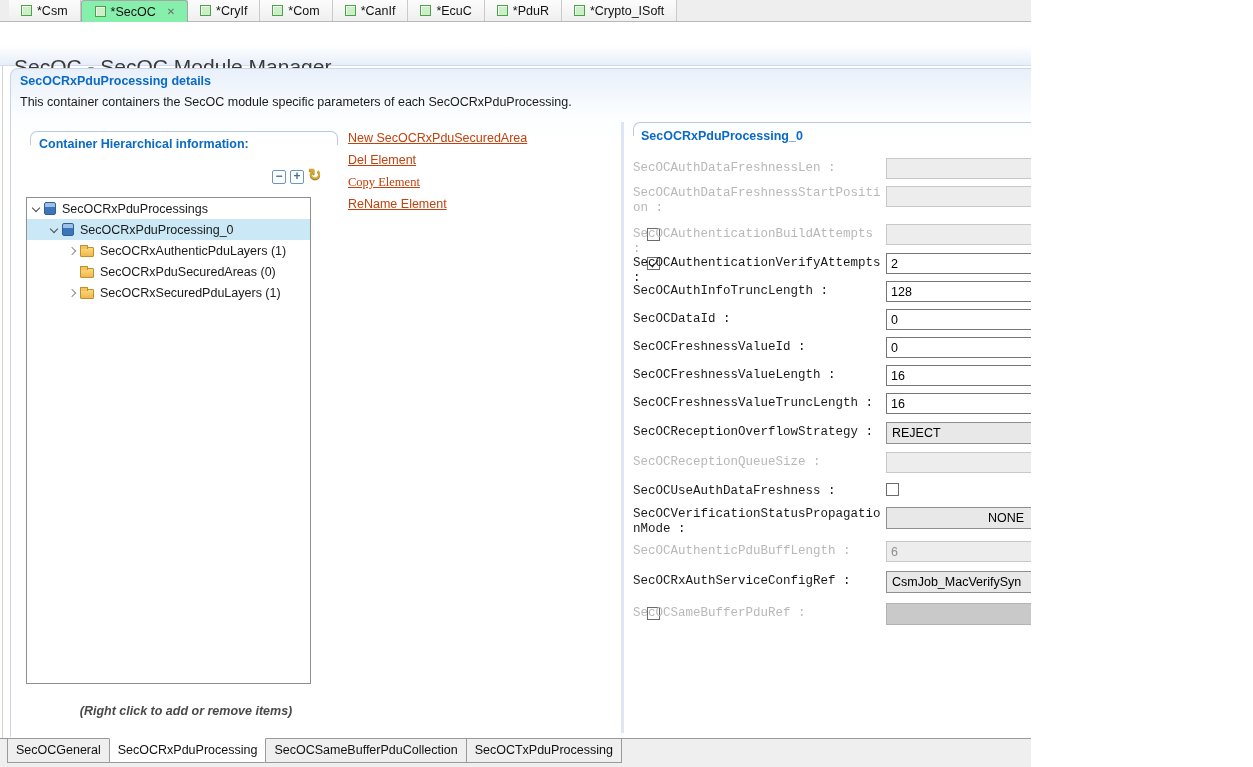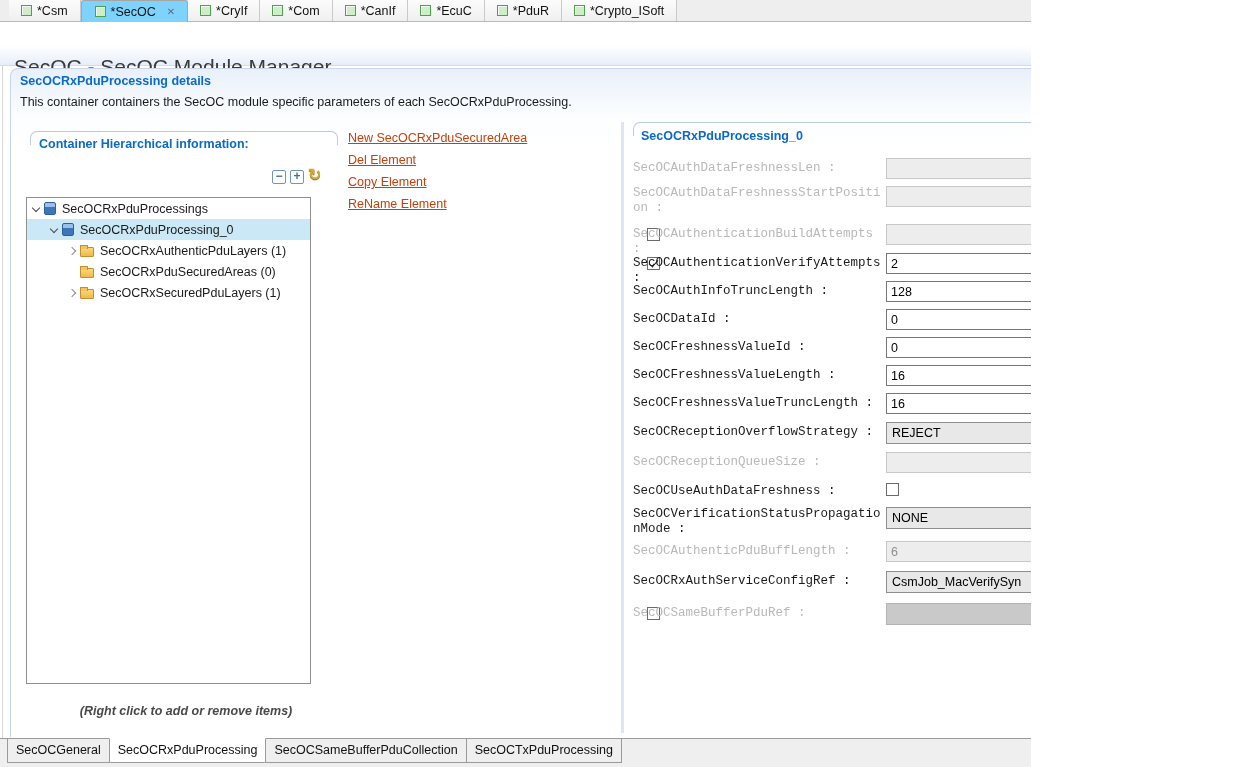--- a/index.html
+++ b/index.html
@@ -16,21 +16,21 @@
     position:absolute; left:0; top:0; width:1253px; height:22px;
     background:#eeeeee; border-bottom:1px solid #b9b9b9;
     display:flex; align-items:stretch; padding-left:9px;
   }
   .etab {
     display:flex; align-items:center; gap:5px; padding:0 12px;
     background:linear-gradient(#fcfcfc,#efefef); border-right:1px solid #c9c9c9;
     white-space:nowrap; cursor:default; font-size:12.5px; color:#111;
   }
   .etab.active {
-    background:#7dd3fc; border:1px solid #a6a6a6; border-bottom:none;
+    background:#86efac; border:1px solid #a6a6a6; border-bottom:none;
     border-radius:3px 3px 0 0; margin-bottom:-1px; position:relative; z-index:2;padding-left:13px;
   }
   .module-icon {
     width:11px; height:11px; background:#cdeec6; border:1px solid #4aa34a;
     box-shadow:inset 1px 1px 0 rgba(255,255,255,.8); flex:0 0 auto;
   }
   .etab .close { margin-left:6px; color:#6b6b6b; font-size:10px; line-height:10px; }
 
   
   .title-band {
@@ -241,21 +241,21 @@
         <span class="chv right"></span>
         <span class="folder-icon"></span>
         <span>SecOCRxSecuredPduLayers (1)</span>
       </div>
     </div>
   <div class="hint">(Right click to add or remove items)</div>
 
   <div id="actions">
       <a class="action-link" style="top: 131px;">New SecOCRxPduSecuredArea</a>
       <a class="action-link" style="top: 153px;">Del Element</a>
-      <a class="action-link" style="top: 175px;">Copy Element</a>
+      <a class="action-link" style="top: 175px; font-family: Liberation Serif, serif;">Copy Element</a>
       <a class="action-link" style="top: 197px;">ReName Element</a>
     </div>
 
   <div class="v-divider"></div>
   <div class="rbox-stub"></div>
   <div class="rbox-title">SecOCRxPduProcessing_0</div>
   <div id="form">
       <div class="f-label disabled" style="top: 161px;">SecOCAuthDataFreshnessLen :</div>
       <input class="f-text disabled" disabled="" style="top: 158px;">
       <div class="f-label disabled" style="top: 186px;">SecOCAuthDataFreshnessStartPosition :</div>
@@ -292,21 +292,21 @@
         <span><svg width="13" height="13" viewBox="0 0 13 13">
             <path d="M5 1h3v4h4v3H8v4H5V8H1V5h4z" fill="#4ca832" stroke="#a9c94e" stroke-width="1"></path>
             <path d="M6 2h1v9H6zM2 6h9v1H2z" fill="#2f7d28"></path>
           </svg></span>
       </div>
       <div class="f-label disabled" style="top: 455px;">SecOCReceptionQueueSize :</div>
       <input class="f-text disabled" disabled="" style="top: 452px;">
       <div class="f-label" style="top: 484px;">SecOCUseAuthDataFreshness :</div>
       <div class="f-check" style="left: 886px; top: 483px;"></div>
       <div class="f-label" style="top: 507px;">SecOCVerificationStatusPropagationMode :</div>
-      <div class="f-select" style="top: 507px;"><span>NONE</span><span class="sel-chv"></span></div>
+      <div class="f-select" style="top: 507px; text-align: center;"><span>NONE</span><span class="sel-chv"></span></div>
       <div class="sq-btn list" style="top: 507px;">
         <span><svg width="12" height="12" viewBox="0 0 12 12">
             <rect x="0" y="1" width="2" height="2" fill="#c3542a"></rect>
             <rect x="4" y="1" width="8" height="1.6" fill="#cc5c2e"></rect>
             <rect x="0" y="5" width="2" height="2" fill="#c3542a"></rect>
             <rect x="4" y="5" width="8" height="1.6" fill="#cc5c2e"></rect>
             <rect x="0" y="9" width="2" height="2" fill="#c3542a"></rect>
             <rect x="4" y="9" width="8" height="1.6" fill="#cc5c2e"></rect>
           </svg></span>
       </div>

